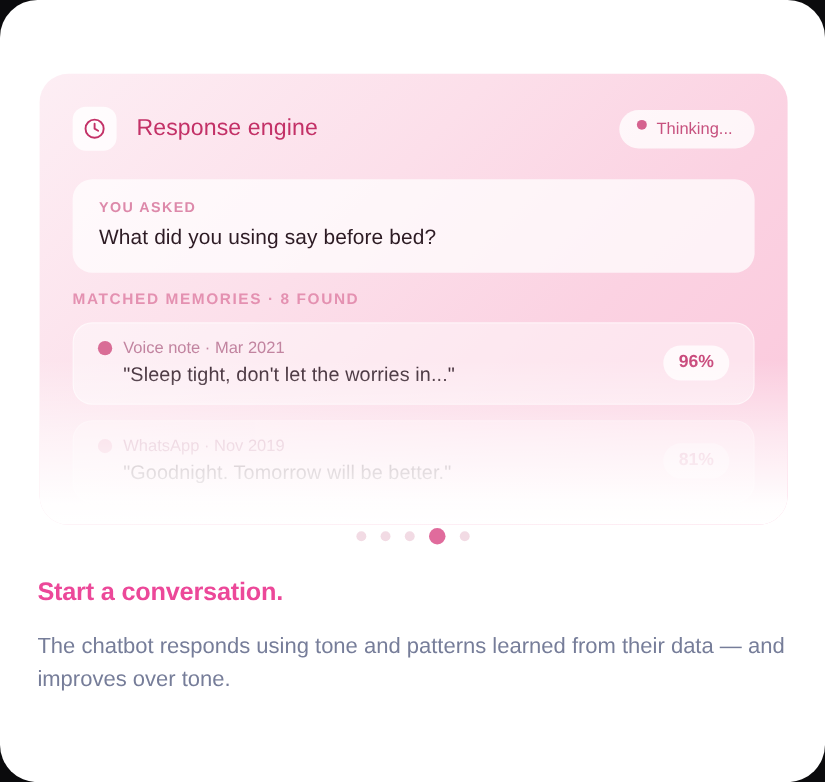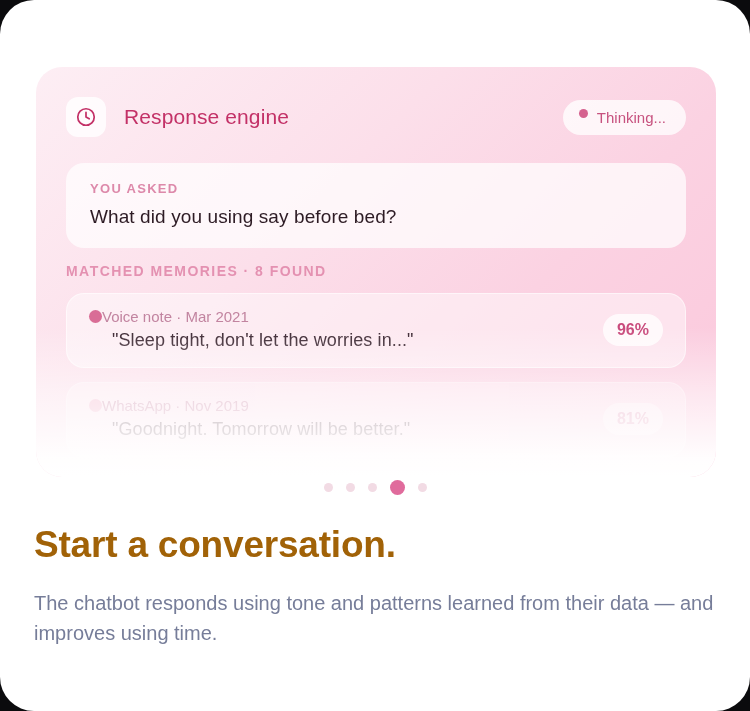--- a/index.html
+++ b/index.html
@@ -154,20 +154,21 @@
     box-sizing: border-box;
     display: flex;
     align-items: center;
     margin-bottom: 14px;
   }
   .memory-card.faded { opacity: 0.62; }
   .memory-body { flex: 1 1 auto; min-width: 0; }
   .memory-meta {
     display: flex;
     align-items: center;
+    gap: 10px;
     margin-bottom: 5px;
   }
   .memory-dot {
     width: 13px;
     height: 13px;
     border-radius: 50%;
     background: #d96d96;
     flex: 0 0 auto;
   }
   .memory-card.faded .memory-dot { background: #f0b2c9; }
@@ -220,23 +221,23 @@
   }
 
   
   .caption {
     position: absolute;
     left: 34px;
     right: 36px;
     top: 524px;
   }
   .caption-title {
-    font-size: 37px;
+    font-size: 23px;
     font-weight: 700;
-    color: #a16207;
+    color: #ec4899;
     letter-spacing: -0.2px;
     margin: 0 0 22px 0;
   }
   .caption-body {
     font-size: 20px;
     line-height: 1.52;
     color: #767d99;
     margin: 0;
   }
 </style>
@@ -303,16 +304,16 @@
   <div class="dots" id="dots">
       <span class="dot"></span>
       <span class="dot"></span>
       <span class="dot"></span>
       <span class="dot active"></span>
       <span class="dot"></span>
     </div>
 
   <div class="caption">
     <h1 class="caption-title">Start a conversation.</h1>
-    <p class="caption-body">The chatbot responds using tone and patterns learned from their data — and improves using time.</p>
+    <p class="caption-body">The chatbot responds using tone and patterns learned from their data — and improves over tone.</p>
   </div>
 
 </div>
 
 </body></html>

